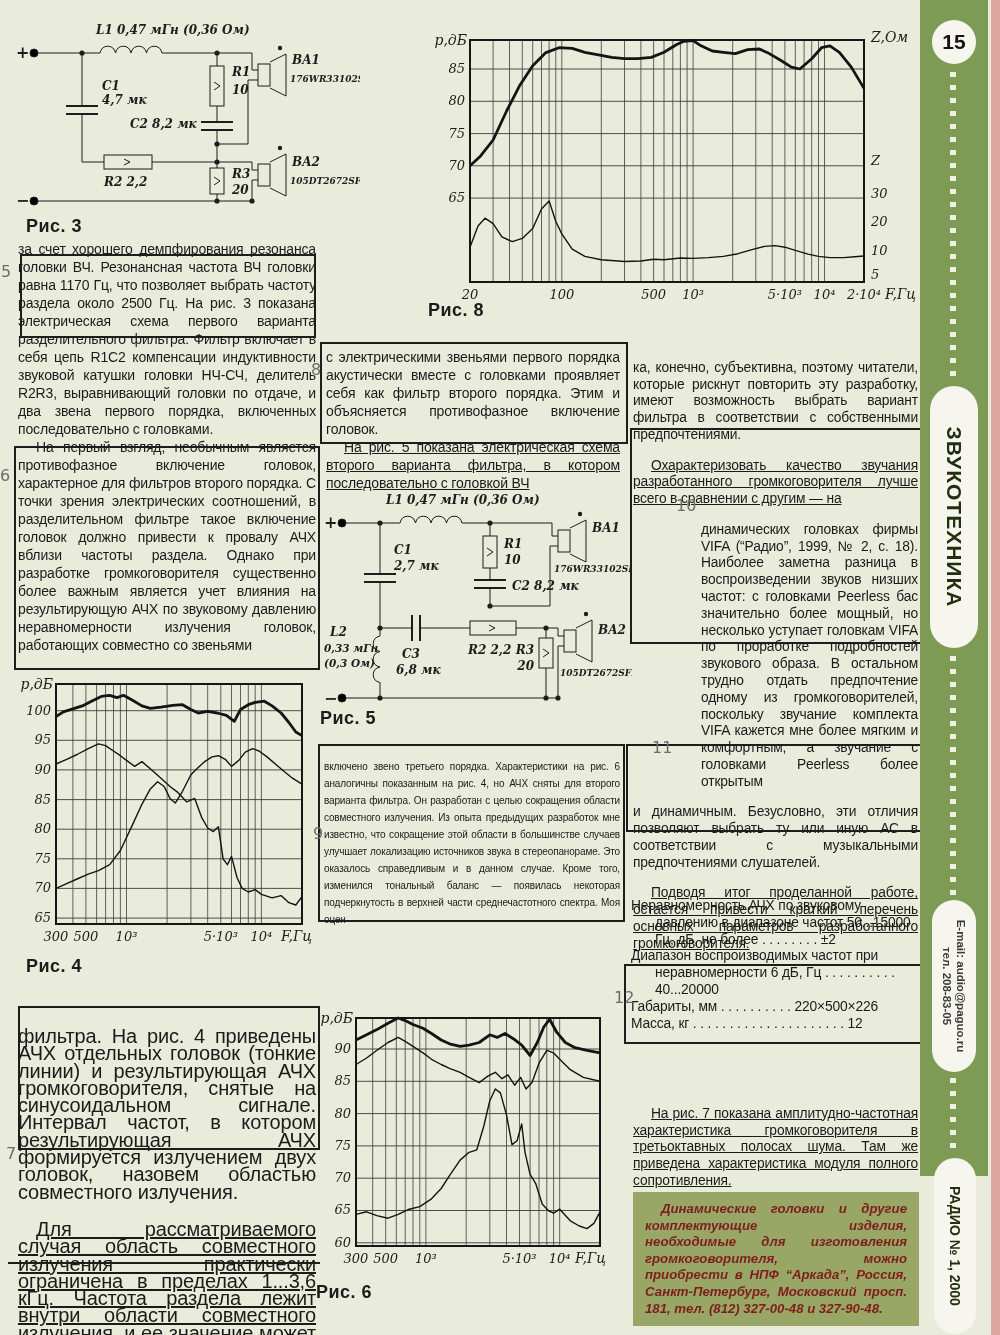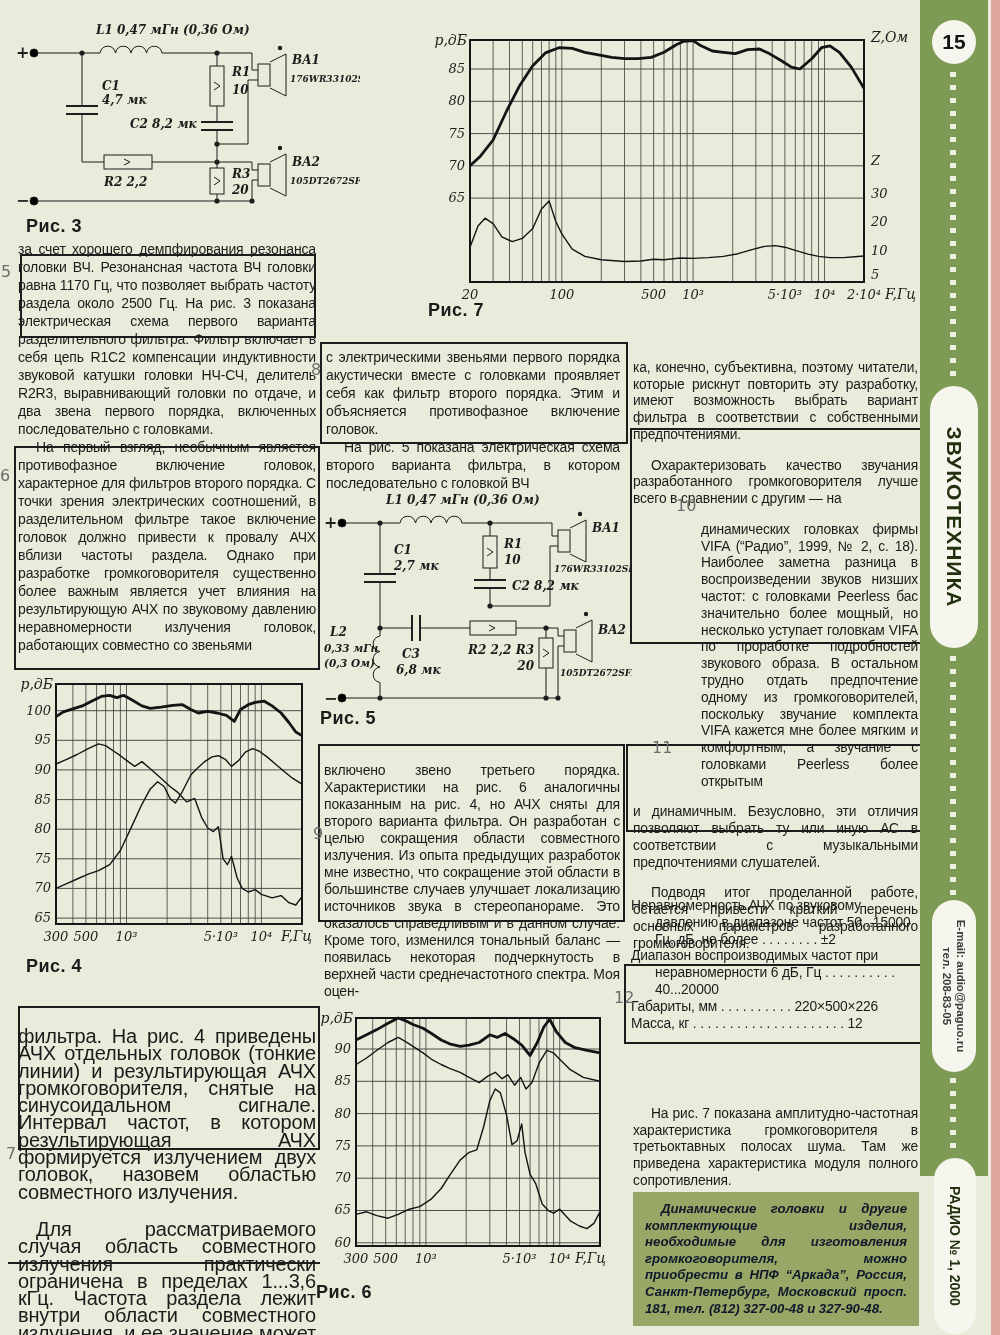--- a/index.html
+++ b/index.html
@@ -3,31 +3,31 @@
 <meta charset="utf-8">
 <style>
   html,body{margin:0;padding:0;}
   body{background:#c8c8c0;}
   .page{position:relative;width:1000px;height:1335px;background:#e9ecda;overflow:hidden;
         font-family:"Liberation Sans",sans-serif;color:#1b1b1b;}
   .abs{position:absolute;}
   .txt{font-size:14px;line-height:18px;text-align:justify;letter-spacing:-0.15px;}
   .txt p{margin:0;}
   .txt p+p{text-indent:18px;}
-  .indent{text-indent:18px;}
+  .indent{text-indent:18px;text-decoration:underline;}
   .rtxt{font-size:13.8px;line-height:16.8px;text-align:justify;letter-spacing:-0.15px;}
   .btxt{font-size:20px;line-height:17.3px;text-align:justify;letter-spacing:-0.15px;}
-  .mtxt{font-size:14px;line-height:17px;text-align:justify;letter-spacing:-0.15px;}
+  .mtxt{font-size:10px;line-height:17px;text-align:justify;letter-spacing:-0.15px;}
   .narrow{font-size:13.5px;line-height:17px;text-align:justify;}
   .caption{font-weight:bold;font-size:18px;letter-spacing:0.5px;}
   .annobox{border:2px solid #1d1d1d;background:transparent;pointer-events:none;}
   .underline-mark{border-top:2px solid #1d1d1d;pointer-events:none;}
   .mark{font-family:"DejaVu Sans",sans-serif;color:#6d6d6d;font-size:16px;}
   .specs div{padding-left:24px;text-indent:-24px;margin:0;}
-  .infobox{background:#98a766;color:#0f172a;font-style:italic;font-weight:bold;
+  .infobox{background:#98a766;color:#7f1d1d;font-style:italic;font-weight:bold;
            font-size:13.2px;line-height:16.6px;text-align:justify;padding:9px 12px;}
   .infobox .in{text-indent:16px;}
   
   .sidebar{background:#7d9b55;}
   .pinkstrip{background:#dfa89e;}
   .pagecircle{background:#f6f6ee;border-radius:50%;text-align:center;font-weight:bold;
               font-size:21px;line-height:44px;color:#141414;}
   .pill{background:#f6f6ee;border-radius:24px;}
   .pill .rot{position:absolute;left:50%;top:50%;white-space:nowrap;
              transform:translate(-50%,-50%) rotate(90deg);}
@@ -172,21 +172,21 @@
         <text x="482" y="279" text-anchor="end" class="axl">F,Гц</text>
         <text x="437" y="258.74" class="tick">5</text>
         <text x="437" y="235.266" class="tick">10</text>
         <text x="437" y="205.5" class="tick">20</text>
         <text x="437" y="177.67000000000002" class="tick">30</text>
         <text x="437" y="145" class="tick">Z</text>
         <text x="437" y="22" class="axl">Z,Ом</text>
         <polyline points="36.0,145.8 46.4,136.2 59.1,120.0 72.6,91.0 85.9,65.2 98.7,45.8 111.4,32.9 124.9,27.7 138.2,28.4 150.9,32.3 164.4,34.8 177.7,37.4 190.5,38.7 203.9,38.7 217.3,37.4 230.0,32.3 242.7,24.5 249.9,21.3 259.1,20.6 267.1,25.8 278.3,31.0 289.4,32.3 301.4,33.6 313.6,29.7 325.5,29.0 335.3,33.6 347.4,40.7 357.4,47.1 365.9,49.0 377.7,38.7 387.5,27.7 395.9,25.8 405.4,32.3 417.3,47.1 430.0,68.4" fill="none" stroke="#141414" stroke-width="2.8" stroke-linejoin="round"></polyline>
         <polyline points="36.0,227.2 44.0,206.0 51.0,198.2 59.1,203.7 67.9,216.8 78.3,221.7 88.3,218.4 98.7,208.5 107.5,189.0 115.1,180.9 121.8,201.5 127.8,213.9 138.2,229.2 150.9,236.4 167.3,239.7 190.5,241.5 206.9,241.0 219.6,239.2 230.0,239.7 246.4,238.0 259.1,238.4 274.1,237.6 289.4,236.4 304.1,233.7 317.9,229.6 330.6,226.4 341.0,225.6 350.9,227.2 361.3,230.4 374.1,234.1 384.5,236.4 395.9,237.6 409.7,237.6 420.7,236.8 430.0,236.0" fill="none" stroke="#141414" stroke-width="1.4" stroke-linejoin="round"></polyline>
       </svg></div>
-  <div class="abs caption" style="left:428px;top:300px;">Рис. 7</div>
+  <div class="abs caption" style="left:428px;top:300px;">Рис. 8</div>
 
   <div class="abs txt" style="left:18px;top:240px;width:298px;">
     <p>за счет хорошего демпфирования резонанса головки ВЧ. Резонансная частота ВЧ головки равна 1170 Гц, что позволяет выбрать частоту раздела около 2500 Гц. На рис. 3 показана электрическая схема первого варианта разделительного фильтра. Фильтр включает в себя цепь R1C2 компенсации индуктивности звуковой катушки головки НЧ-СЧ, делитель R2R3, выравнивающий головки по отдаче, и два звена первого порядка, включенных последовательно с головками.</p>
     <p>На первый взгляд, необычным является противофазное включение головок, характерное для фильтров второго порядка. С точки зрения электрических соотношений, в разделительном фильтре такое включение головок должно привести к провалу АЧХ вблизи частоты раздела. Однако при разработке громкоговорителя существенно более важным является учет влияния на результирующую АЧХ по звуковому давлению неравномерности излучения головок, работающих совместно со звеньями</p>
   </div>
 
   <div class="abs" style="left:12px;top:672px;"><svg viewBox="0 0 302 292" width="302" height="292">
         <line x1="60.9" y1="12" x2="60.9" y2="252" stroke="#3c3c3c" stroke-width="0.8"></line>
         <line x1="73.9" y1="12" x2="73.9" y2="252" stroke="#3c3c3c" stroke-width="0.8"></line>
         <line x1="84.6" y1="12" x2="84.6" y2="252" stroke="#3c3c3c" stroke-width="0.8"></line>

